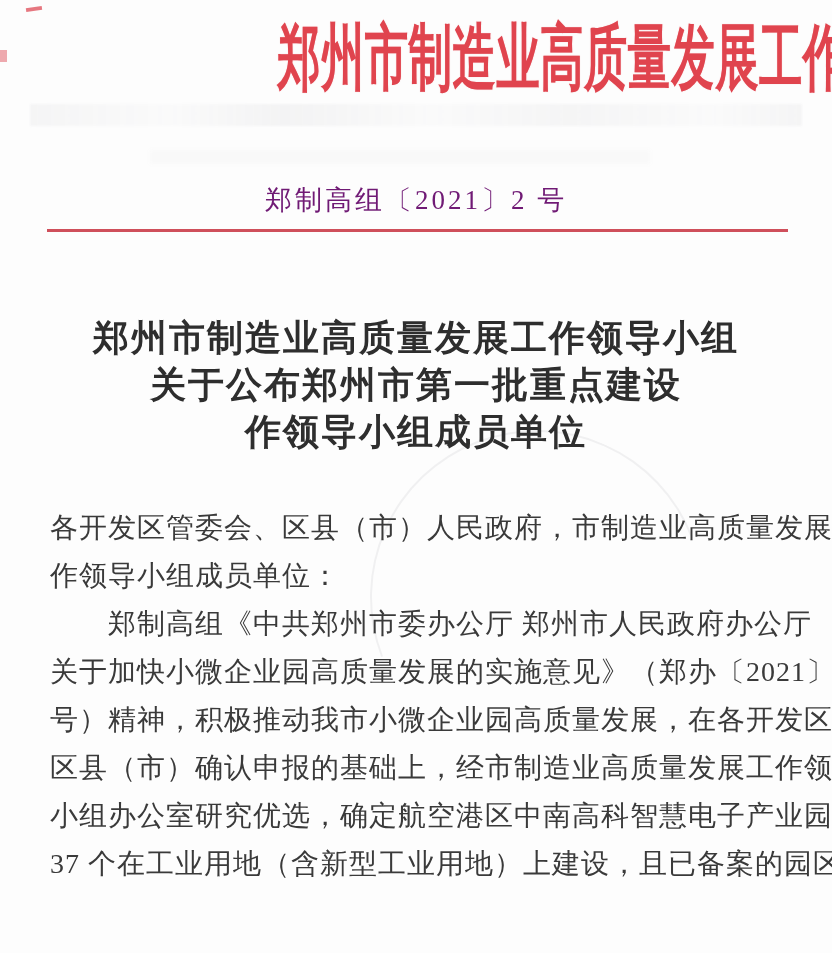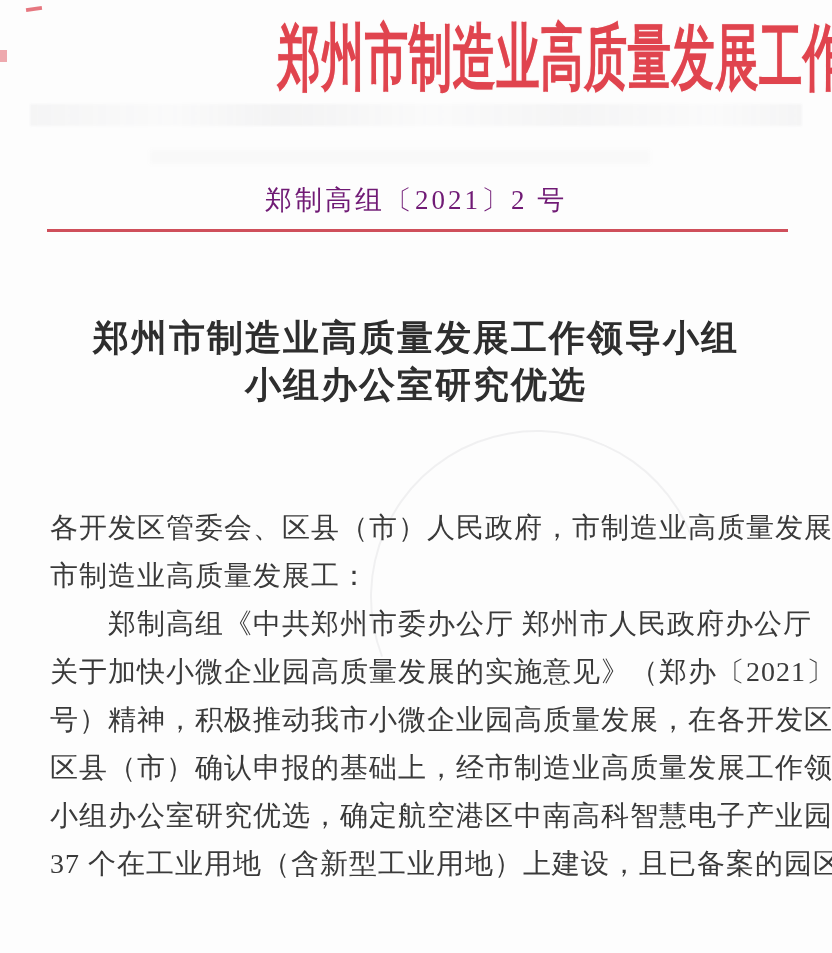--- a/index.html
+++ b/index.html
@@ -141,26 +141,27 @@
   <div class="header-title-wrap">
     <span class="header-title-inner">郑州市制造业高质量发展工作领导小组文件</span>
   </div>
 
   <div class="doc-number">郑制高组〔2021〕2 号</div>
 
   <div class="red-divider"></div>
 
   <div class="title-block">
     <div>郑州市制造业高质量发展工作领导小组</div>
-    <div>小组办公室研究优选</div>
+    <div>关于公布郑州市第一批重点建设</div>
+    <div>作领导小组成员单位</div>
   </div>
 
   <div class="body-block">
     <div class="body-line">各开发区管委会、区县（市）人民政府，市制造业高质量发展工</div>
-    <div class="body-line left-end">市制造业高质量发展工：</div>
+    <div class="body-line left-end">作领导小组成员单位：</div>
     <div class="body-line indent">郑制高组《中共郑州市委办公厅 郑州市人民政府办公厅</div>
     <div class="body-line">关于加快小微企业园高质量发展的实施意见》（郑办〔2021〕7</div>
     <div class="body-line">号）精神，积极推动我市小微企业园高质量发展，在各开发区、</div>
     <div class="body-line">区县（市）确认申报的基础上，经市制造业高质量发展工作领导</div>
     <div class="body-line">小组办公室研究优选，确定航空港区中南高科智慧电子产业园等</div>
     <div class="body-line">37 个在工业用地（含新型工业用地）上建设，且已备案的园区为</div>
   </div>
 
 </div>
 

